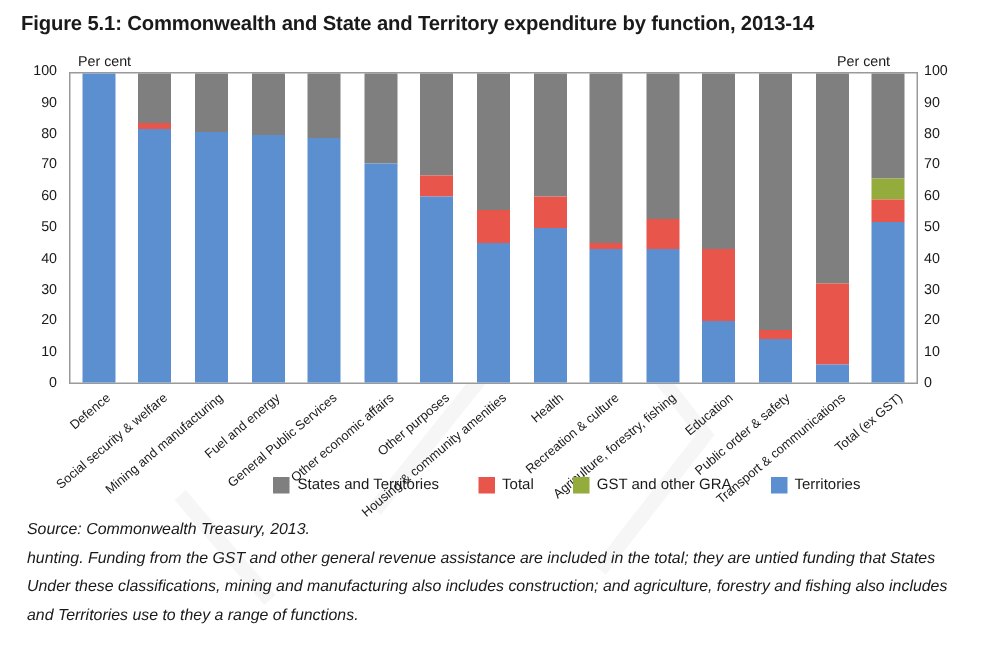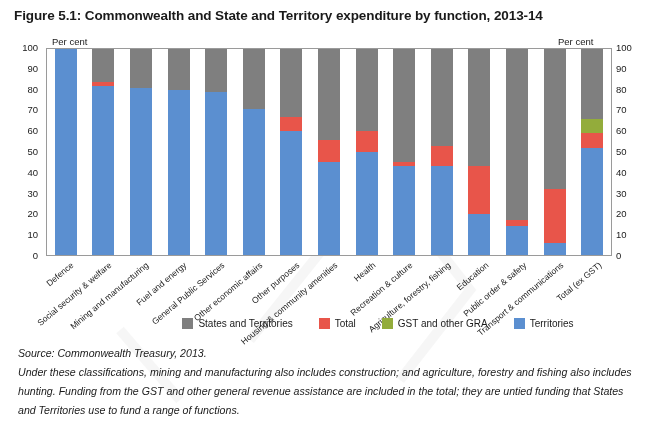--- a/index.html
+++ b/index.html
@@ -347,17 +347,17 @@
         <span>GST and other GRA</span>
       </div>
       <div class="legend-item">
         <span class="swatch" style="background: rgb(91, 143, 208);"></span>
         <span>Territories</span>
       </div>
     </div>
 
   <div class="notes">
     <div>Source: Commonwealth Treasury, 2013.</div>
+    <div>hunting. Funding from the GST and other general revenue assistance are included in the total; they are untied funding that States</div>
     <div>Under these classifications, mining and manufacturing also includes construction; and agriculture, forestry and fishing also includes</div>
-    <div>hunting. Funding from the GST and other general revenue assistance are included in the total; they are untied funding that States</div>
-    <div>and Territories use to fund a range of functions.</div>
+    <div>and Territories use to they a range of functions.</div>
   </div>
 </div>
 
 </body></html>

